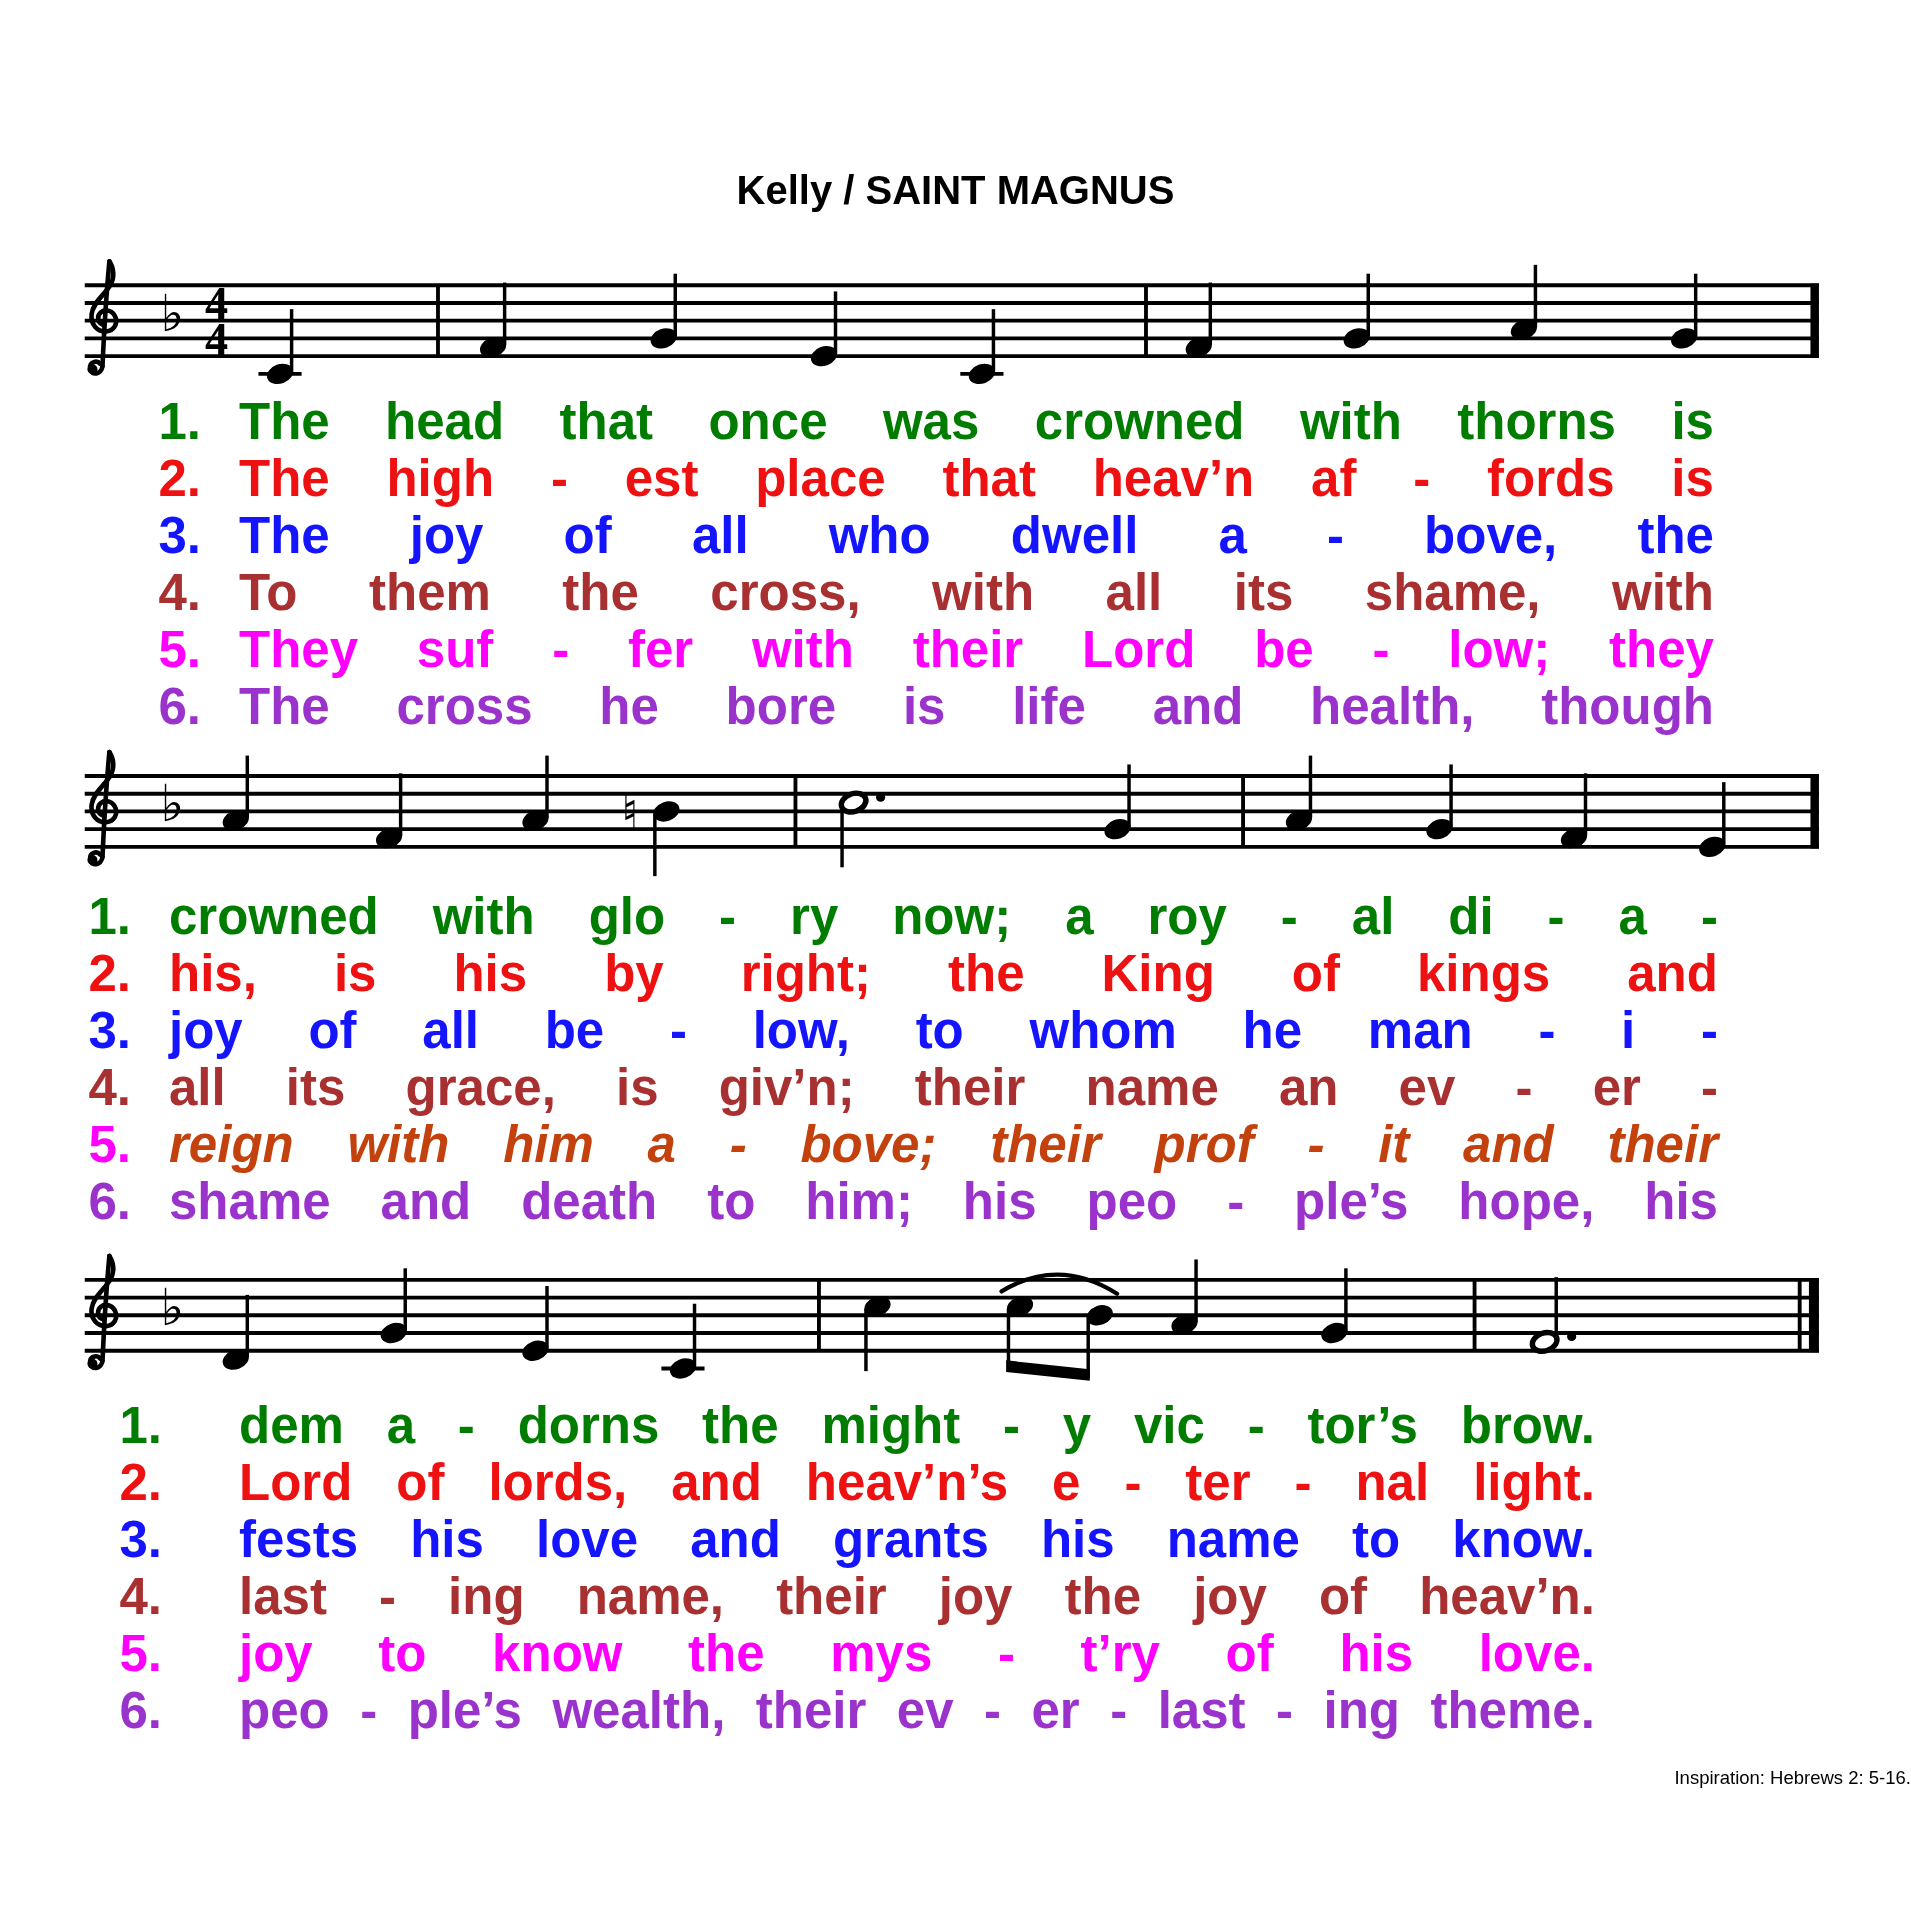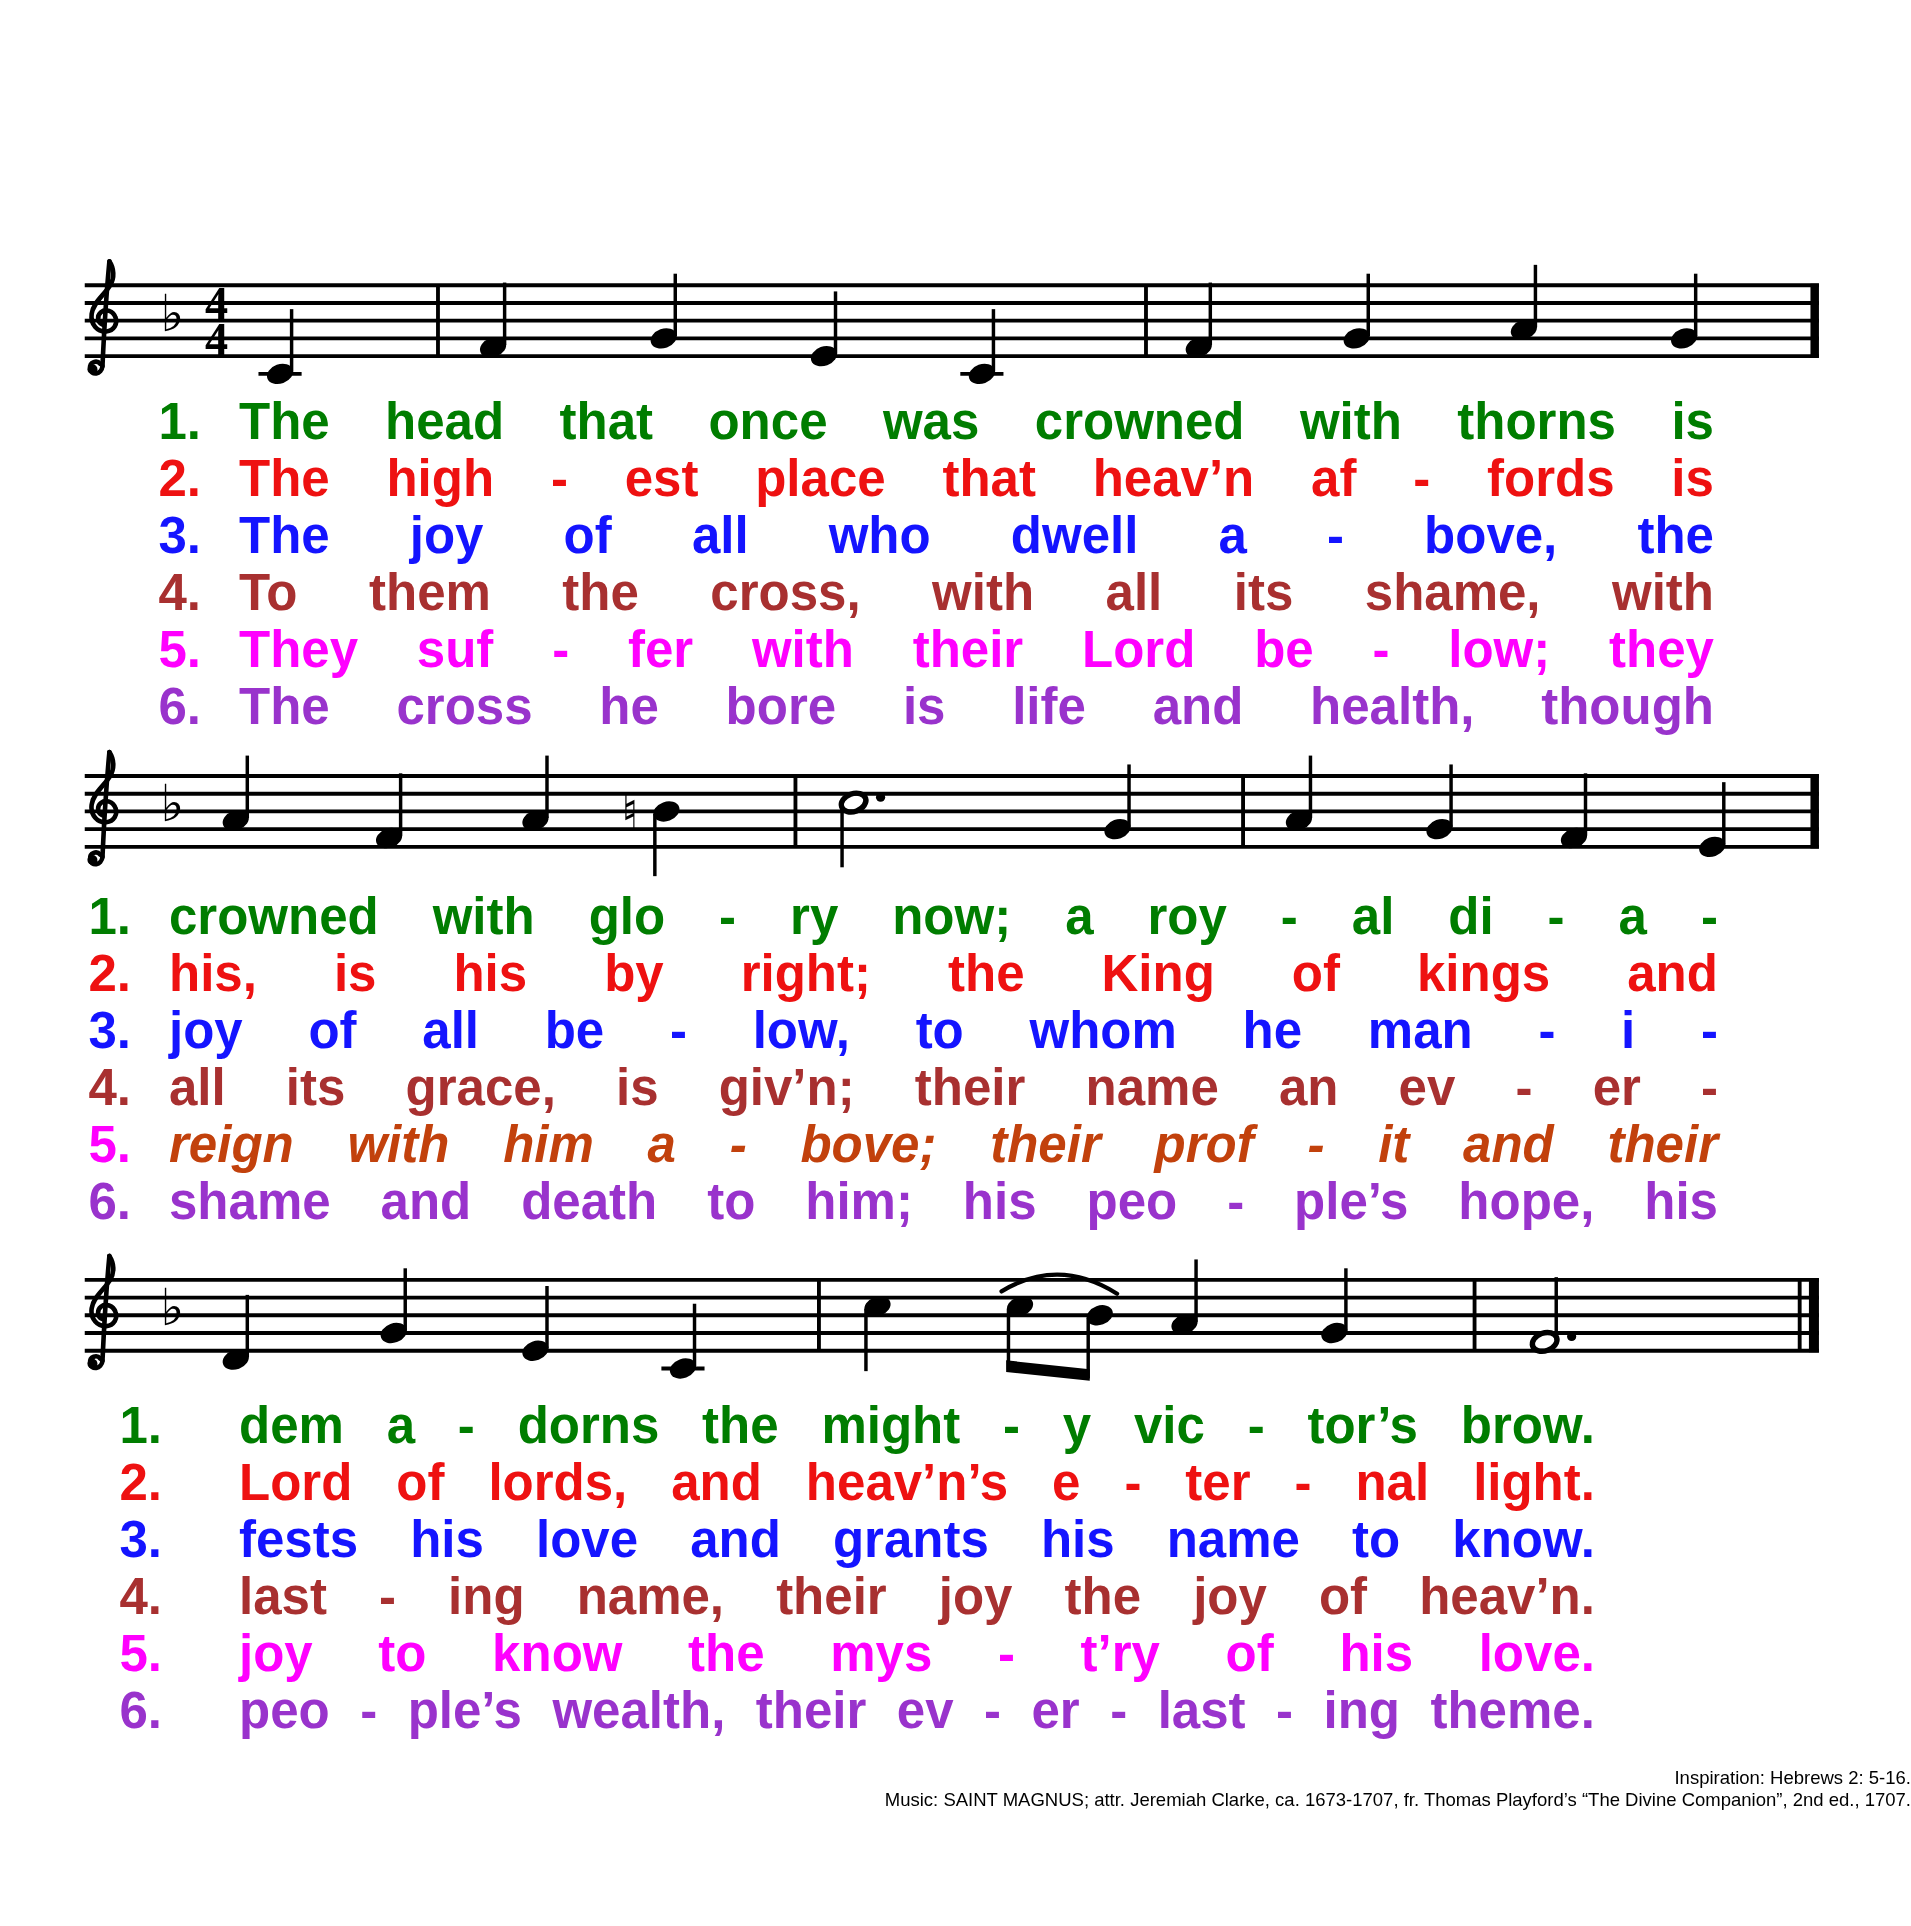--- a/index.html
+++ b/index.html
@@ -15,20 +15,21 @@
   .words{position:absolute;top:0;display:flex;justify-content:space-between;align-items:baseline;
          font-weight:bold;font-size:51px;line-height:57px;white-space:nowrap;text-align:center;}
   .words span{display:inline-block;}
   .footer{position:absolute;left:0;top:1767px;width:100%;text-align:right;
           font-size:18.5px;line-height:22px;font-weight:normal;}
 </style>
 </head>
 <body>
 
 <div id="page">
+  <div class="subtitle">Kelly / SAINT MAGNUS</div>
   <svg id="notation" width="1911" height="2703" viewBox="0 0 4961 7016" xmlns="http://www.w3.org/2000/svg">
       <line x1="220" y1="740" x2="4722" y2="740" stroke="#000" stroke-width="10"></line>
       <line x1="220" y1="786" x2="4722" y2="786" stroke="#000" stroke-width="10"></line>
       <line x1="220" y1="832" x2="4722" y2="832" stroke="#000" stroke-width="10"></line>
       <line x1="220" y1="878" x2="4722" y2="878" stroke="#000" stroke-width="10"></line>
       <line x1="220" y1="924" x2="4722" y2="924" stroke="#000" stroke-width="10"></line>
       <g transform="translate(232 740)" stroke="#000" stroke-width="12" fill="none" stroke-linecap="round">
         <path d="M 52 -62 C 64 -44 66 -20 54 0 C 38 26 10 44 6 74 C 2 102 22 122 44 120 C 64 118 74 100 68 84 C 62 66 42 60 30 70 C 18 80 22 98 34 102"></path>
         <path d="M 52 -62 C 48 -20 40 80 34 210"></path>
         <path d="M 34 210 C 32 232 4 236 2 216 C 0 198 20 194 28 204"></path>
@@ -421,16 +422,15 @@
           <span>-</span>
           <span>last</span>
           <span>-</span>
           <span>ing</span>
           <span>theme.</span>
         </div>
       </div>
     </div>
   <div class="footer">
     <div>Inspiration:  Hebrews 2: 5-16.</div>
-    <div>Music:  SAINT MAGNUS; attr. Jeremiah Clarke, ca. 1673-1707, fr. Thomas Playford’s “The Divine Companion”, 2nd ed., 1707.</div>
   </div>
 </div>
 
 
 </body></html>

